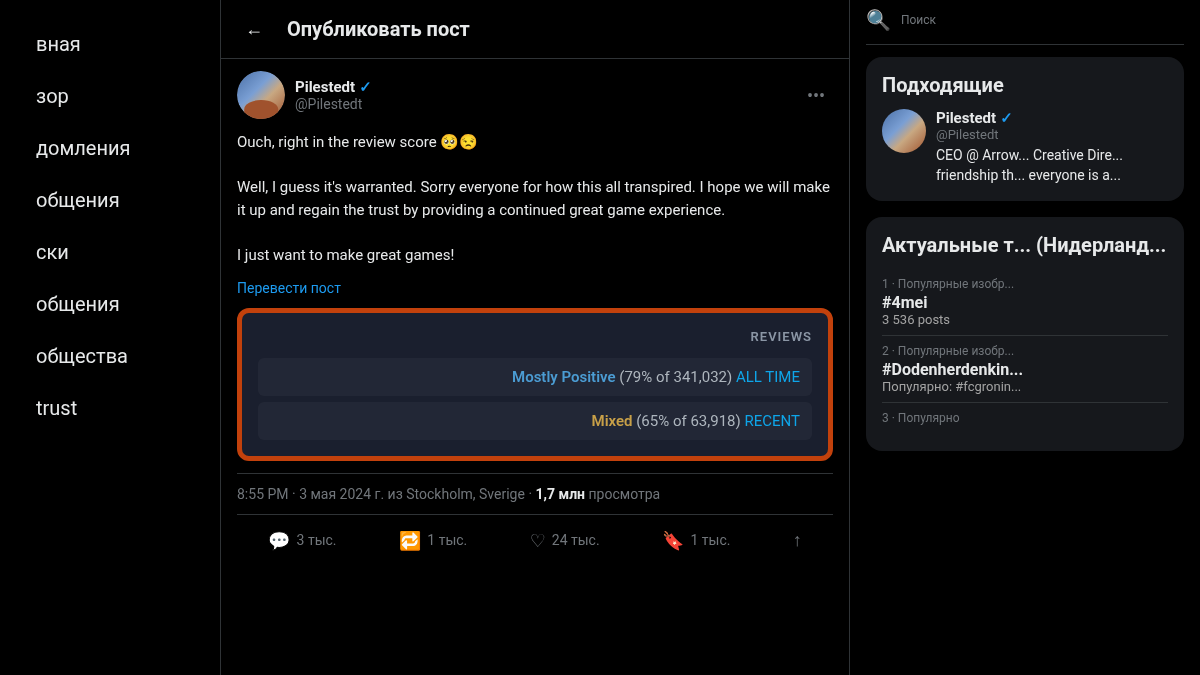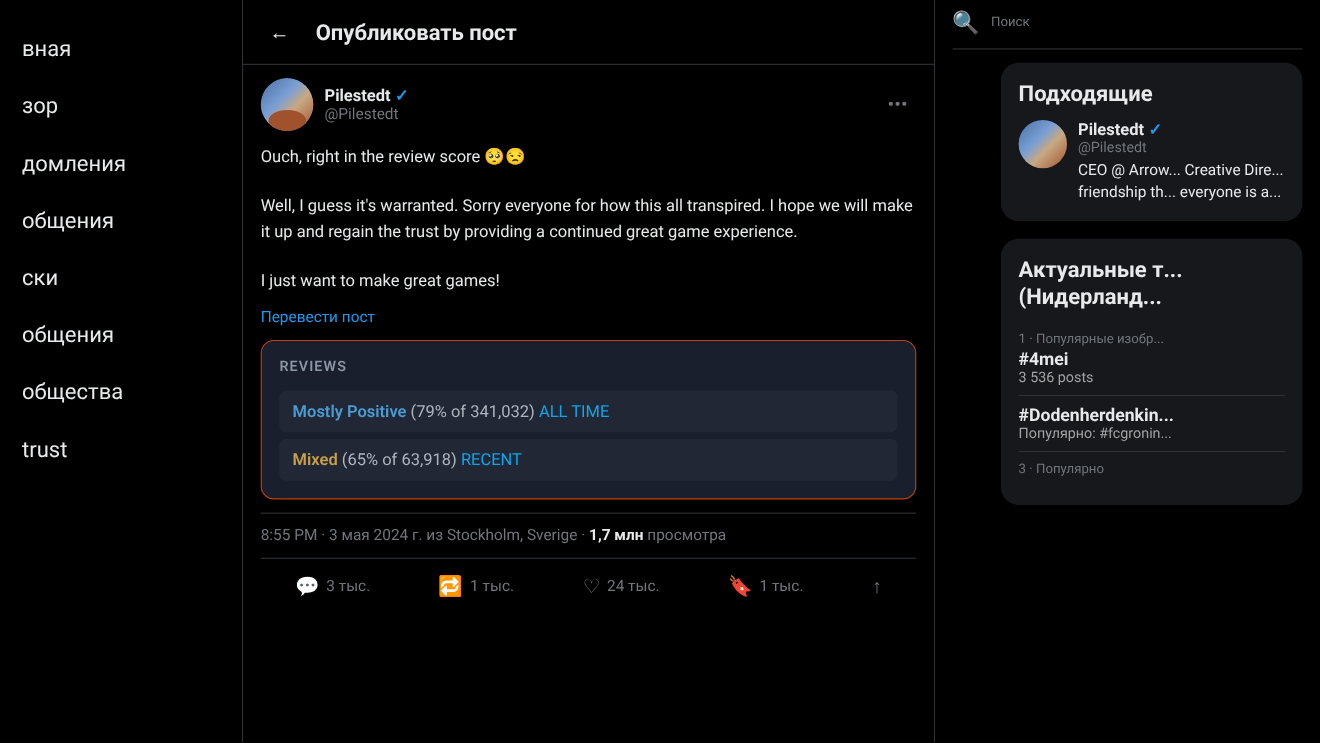--- a/index.html
+++ b/index.html
@@ -10,21 +10,21 @@
       width: 1200px;
       height: 675px;
       overflow: hidden;
       display: flex;
     }
 
     
     .sidebar {
       width: 220px;
       background: #000;
-      padding: 20px 0;
+      padding: 20px 16px;
       display: flex;
       flex-direction: column;
       gap: 4px;
       flex-shrink: 0;
     }
     .sidebar-item {
       padding: 12px 20px;
       font-size: 20px;
       font-weight: 400;
       color: #e7e9ea;
@@ -154,25 +154,26 @@
     .translate-link {
       color: #1d9bf0;
       font-size: 14px;
       cursor: pointer;
       margin-bottom: 12px;
       display: inline-block;
     }
 
     
     .reviews-card {
-      border: 1px solid #c2410c;
+      border: 5px solid #c2410c;
       border-radius: 12px;
       background: #1a1f2e;
       padding: 16px;
       margin-bottom: 12px;
+      text-align: right;
     }
     .reviews-title {
       font-size: 13px;
       font-weight: 600;
       color: #8b96a5;
       letter-spacing: 1px;
       margin-bottom: 14px;
       text-transform: uppercase;
     }
     .review-row {
@@ -248,21 +249,20 @@
       font-size: 12px;
       color: #71767b;
     }
 
     
     .section-card {
       background: #16181c;
       border-radius: 16px;
       padding: 16px;
       margin-bottom: 16px;
-      margin-left: 44px;
     }
     .section-title {
       font-size: 20px;
       font-weight: 700;
       color: #e7e9ea;
       margin-bottom: 12px;
     }
     .suggested-user {
       display: flex;
       align-items: flex-start;
@@ -416,20 +416,21 @@
   </div>
 
   <div class="section-card">
     <div class="section-title">Актуальные т... (Нидерланд...</div>
     <div class="trend-item">
       <div class="trend-label">1 · Популярные изобр...</div>
       <div class="trend-name hashtag">#4mei</div>
       <div class="trend-posts">3 536 posts</div>
     </div>
     <div class="trend-item">
+      <div class="trend-label">2 · Популярные изобр...</div>
       <div class="trend-name hashtag">#Dodenherdenkin...</div>
       <div class="trend-posts">Популярно: #fcgronin...</div>
     </div>
     <div class="trend-item">
       <div class="trend-label">3 · Популярно</div>
     </div>
   </div>
 </div>
 
 </body></html>

